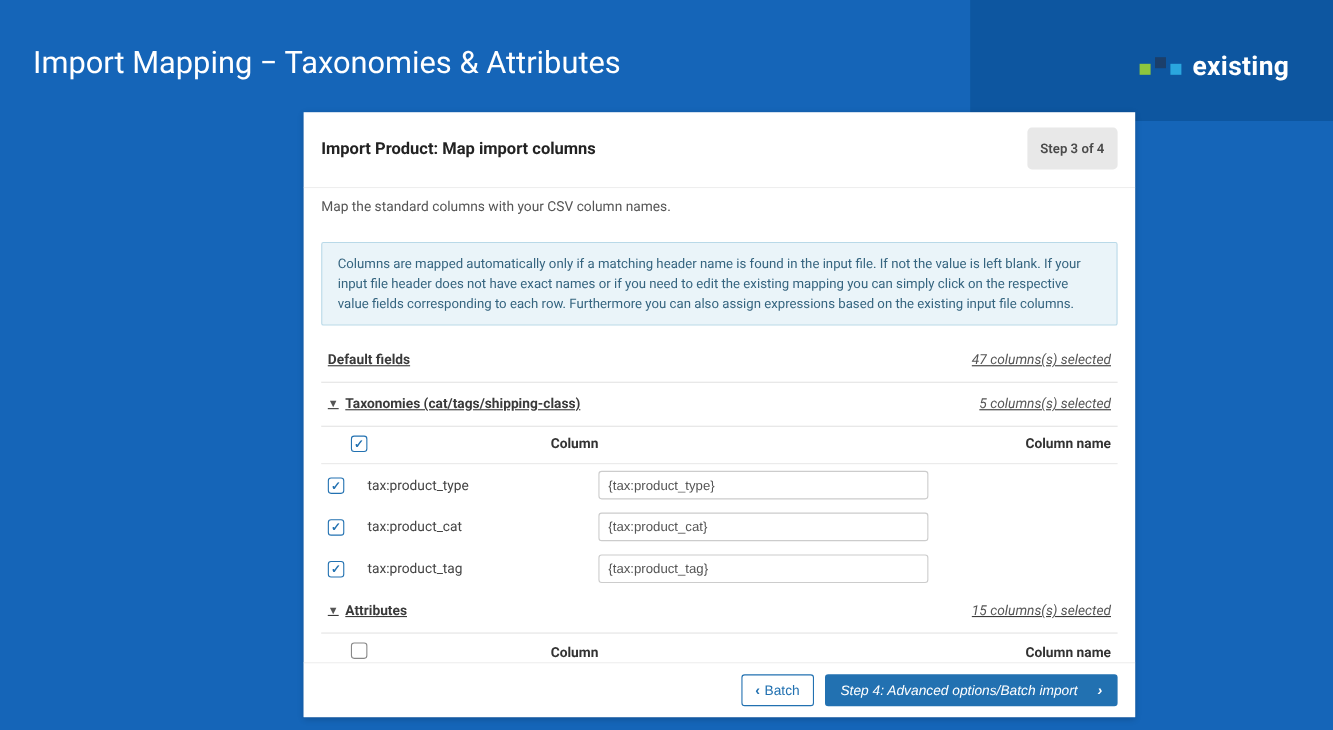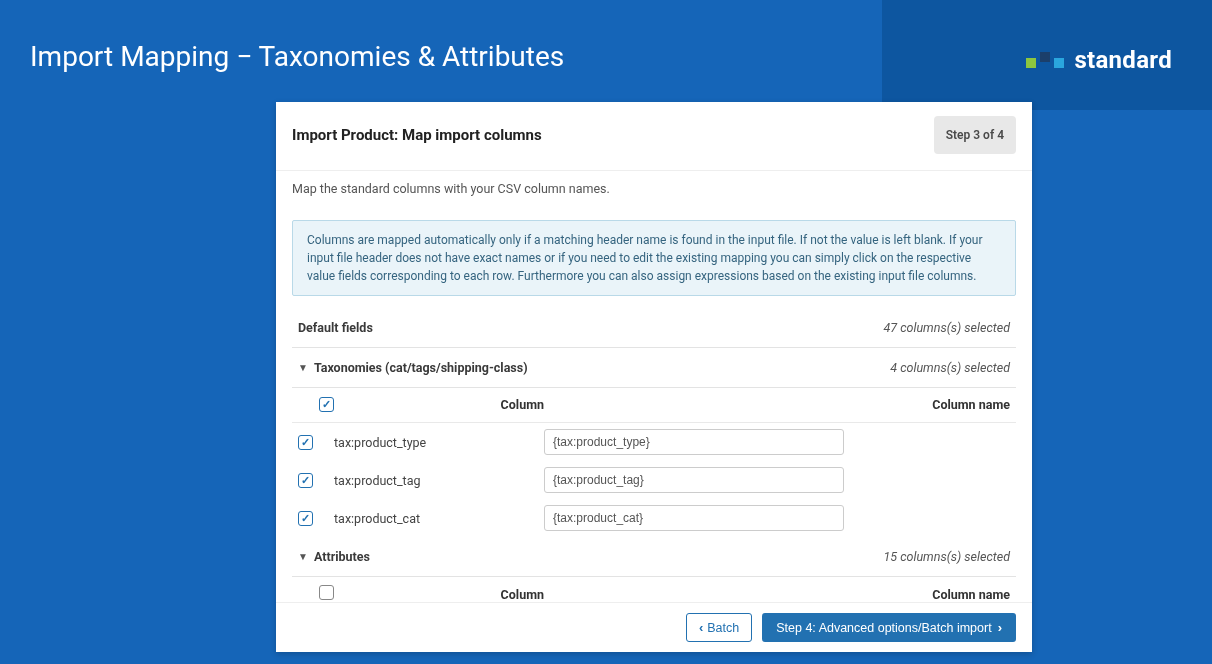--- a/index.html
+++ b/index.html
@@ -96,20 +96,21 @@
     overflow: hidden;
     padding: 4px 16px 0 16px;
   }
   .section-row {
     display: flex;
     justify-content: space-between;
     padding: 12px 6px 12px 6px;
     border-bottom: 1px solid #e3e3e3;
     font-size: 12.5px;
     color: #3a3a3a;
+    text-decoration: underline;
   }
   .section-row .left { font-weight: 700; display:flex; align-items:center; gap:6px;}
   .section-row .right { font-style: italic; color: #555; }
   .caret { font-size: 10px; color:#555;}
   .header-cols {
     display: flex;
     align-items: center;
     padding: 8px 6px 10px 6px;
     border-bottom: 1px solid #e9e9e9;
     font-size: 12.5px;
@@ -174,47 +175,48 @@
     color: #2271b1;
     font-size: 12.5px;
     padding: 6px 12px;
     border-radius: 3px;
     cursor: pointer;
     font-weight: 500;
   }
   .btn-next {
     display: flex;
     align-items: center;
-    gap: 6px;
+    gap: 18px;
     background: #2271b1;
     color: #fff;
     font-size: 12.5px;
     padding: 7px 14px;
     border-radius: 3px;
     border: none;
     cursor: pointer;
     font-weight: 500;
+    font-style: italic;
   }
   .chev { font-size: 13px; font-weight: 700; }
   .default-fields { padding-top: 8px; }
 </style>
 </head>
 <body>
 
 <div class="dark-stripe"></div>
 
 <div class="slide-title">Import Mapping  − Taxonomies &amp; Attributes</div>
 
 <div class="logo">
   <span class="logo-squares">
     <span class="sq sq1"></span>
       <span class="sq sq2"></span>
       <span class="sq sq3"></span>
   </span>
-  <span>standard</span>
+  <span>existing</span>
 </div>
 
 <div class="panel">
 
   <div class="panel-header">
     <div class="panel-title">Import Product: Map import columns</div>
     <div class="step-badge">Step 3 of 4</div>
   </div>
 
   <div class="panel-sub">Map the standard columns with your CSV column names.</div>
@@ -226,43 +228,43 @@
     <div class="section-row default-fields">
       <div class="left">Default fields</div>
       <div class="right">47 columns(s) selected</div>
     </div>
 
     <div class="section-row">
       <div class="left">
         <span class="caret">▼</span>
         <span>Taxonomies (cat/tags/shipping-class)</span>
       </div>
-      <div class="right">4 columns(s) selected</div>
+      <div class="right">5 columns(s) selected</div>
     </div>
 
     <div class="header-cols">
       <div class="col-cb"><span class="chk checked"></span></div>
       <div class="col-label">Column</div>
       <div class="col-name">Column name</div>
     </div>
 
     <div class="map-row">
       <div class="col-cb"><span class="chk checked"></span></div>
       <div class="col-label">tax:product_type</div>
       <div class="col-name"><input class="txt-input" value="{tax:product_type}" style=""></div>
     </div>
     <div class="map-row">
       <div class="col-cb"><span class="chk checked"></span></div>
+      <div class="col-label">tax:product_cat</div>
+      <div class="col-name"><input class="txt-input" value="{tax:product_cat}" style=""></div>
+    </div>
+    <div class="map-row">
+      <div class="col-cb"><span class="chk checked"></span></div>
       <div class="col-label">tax:product_tag</div>
       <div class="col-name"><input class="txt-input" value="{tax:product_tag}" style=""></div>
-    </div>
-    <div class="map-row">
-      <div class="col-cb"><span class="chk checked"></span></div>
-      <div class="col-label">tax:product_cat</div>
-      <div class="col-name"><input class="txt-input" value="{tax:product_cat}" style=""></div>
     </div>
 
     <div class="section-row">
       <div class="left">
         <span class="caret">▼</span>
         <span>Attributes</span>
       </div>
       <div class="right">15 columns(s) selected</div>
     </div>
 

